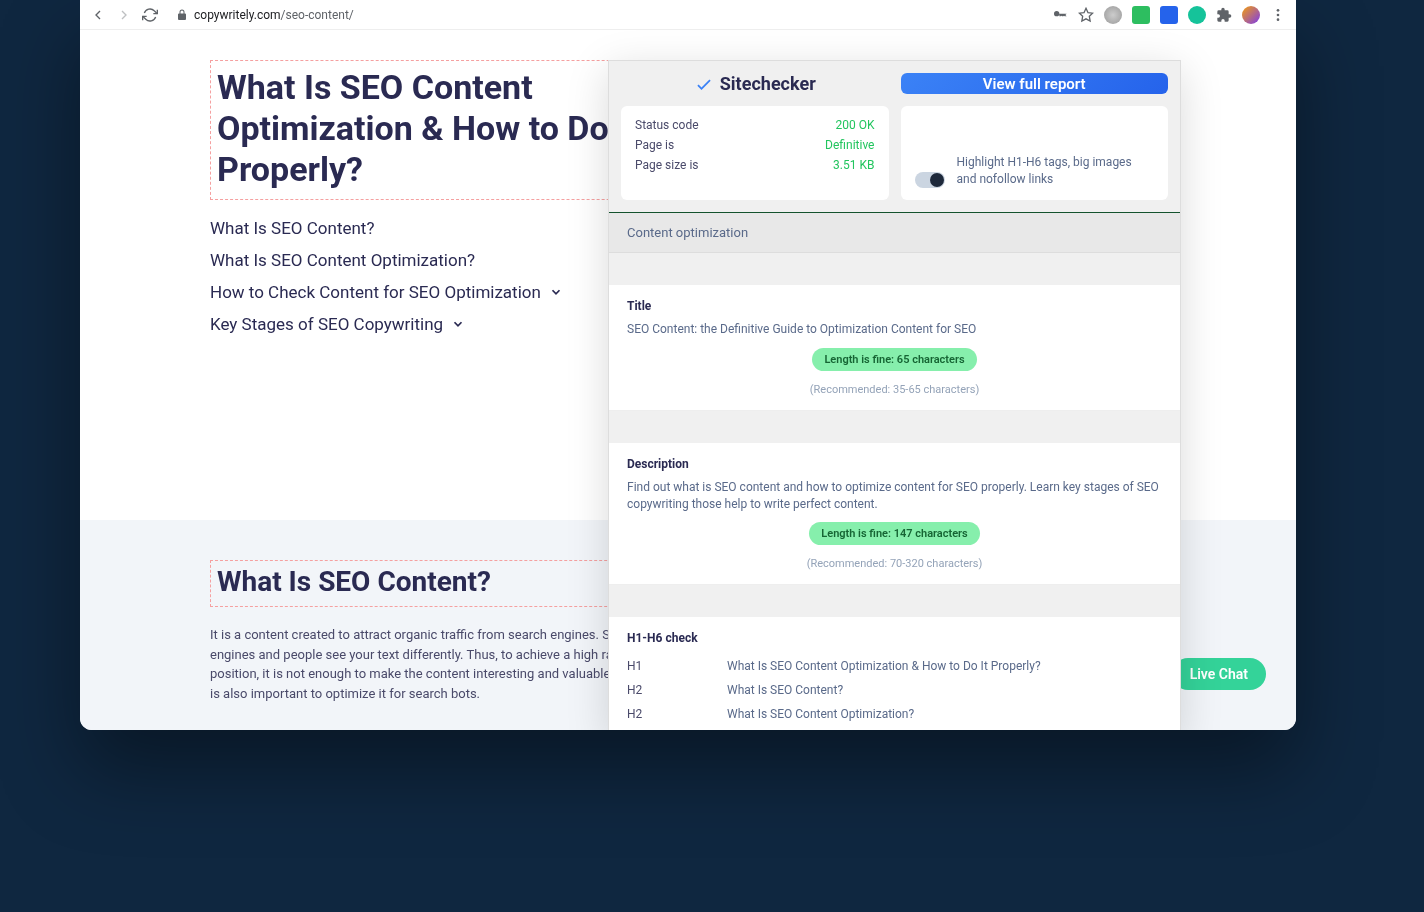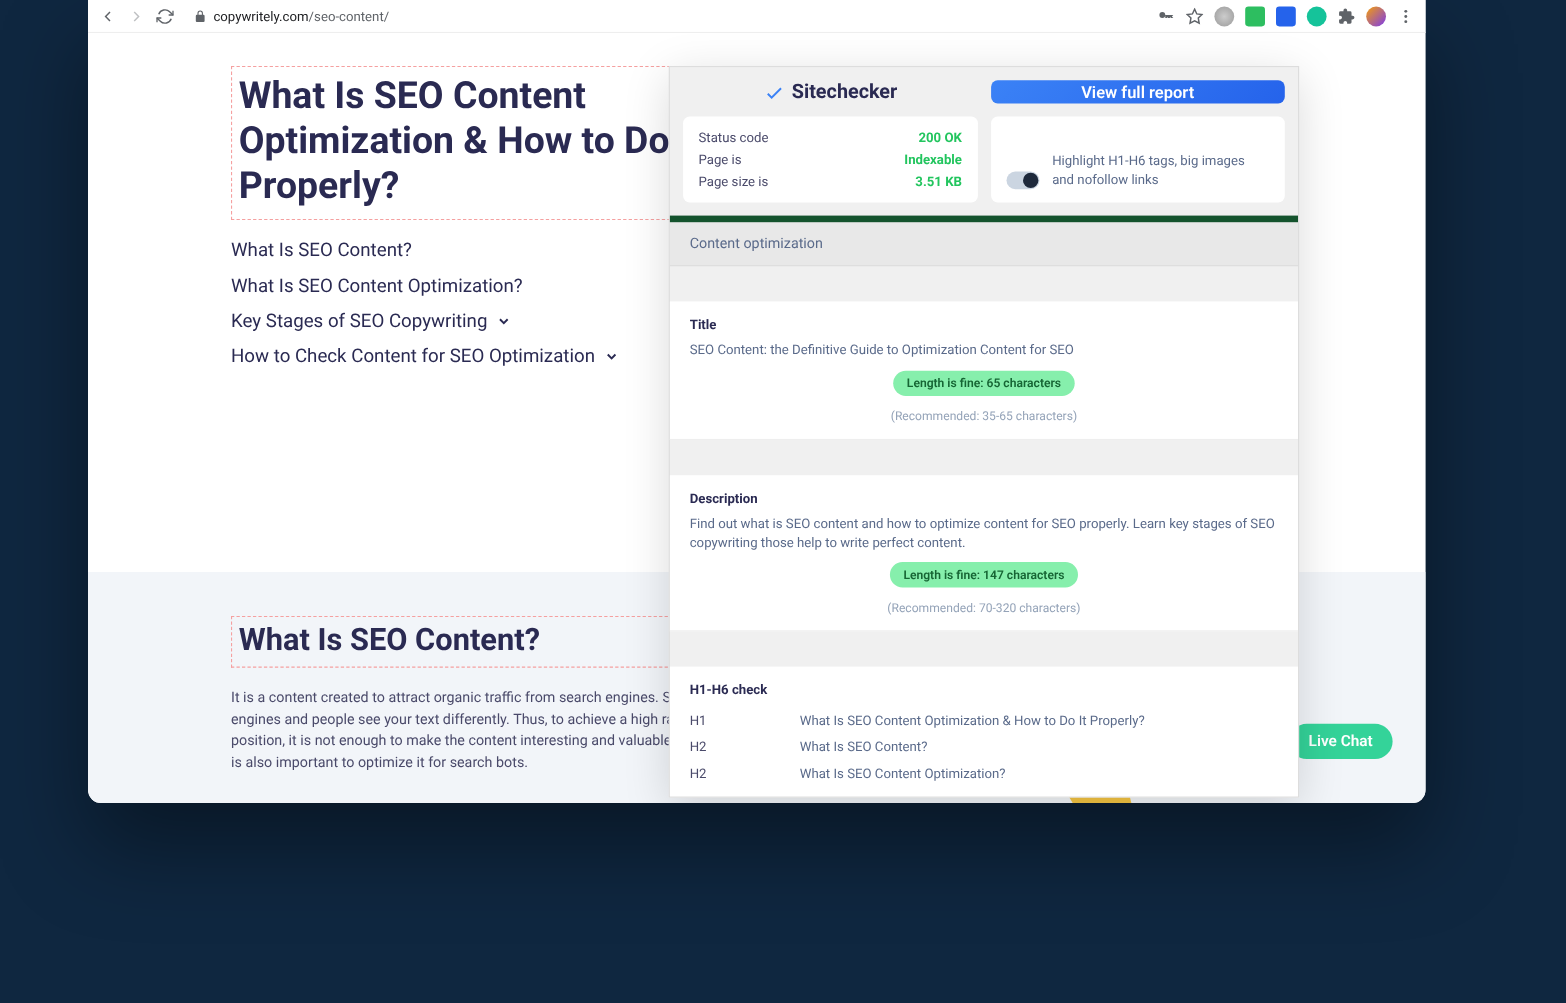--- a/index.html
+++ b/index.html
@@ -186,21 +186,21 @@
 }
 .white-card {
   flex: 1;
   background: #fff;
   border-radius: 6px;
   padding: 12px 14px;
   font-size: 12px;
 }
 .status-row { display: flex; justify-content: space-between; margin-bottom: 6px; }
 .status-label { color: #4a4a6a; }
-.status-value { color: #22c55e; font-weight: 700; }
+.status-value { color: #22c55e; font-weight: 400; }
 
 .toggle-card { display: flex; align-items: flex-end; gap: 12px; }
 .toggle {
   width: 30px;
   height: 16px;
   background: #cbd5e1;
   border-radius: 10px;
   position: relative;
   cursor: pointer;
   flex-shrink: 0;
@@ -214,21 +214,21 @@
   top: 1px;
   right: 1px;
 }
 .toggle-text { font-size: 12px; color: #5a6a8a; line-height: 1.4; }
 
 .opt-header {
   background: #e8e8e8;
   padding: 12px 18px;
   font-size: 13px;
   color: #5a6a8a;
-  border-top: 6px solid #14532d;
+  border-top: 1px solid #14532d;
   border-bottom: 1px solid #ddd;
 }
 
 .opt-section {
   background: #fff;
   padding: 14px 18px;
   border-bottom: 1px solid #eee;
   margin-top: 32px;
 }
 .opt-title { font-size: 12px; font-weight: 700; color: #2a2a52; margin-bottom: 8px; }
@@ -306,27 +306,27 @@
         <div class="h1-tag-label">H1</div>
         <div class="h1-text">What Is SEO Content Optimization &amp; How to Do It Properly?</div>
       </div>
       <div class="toc-item">
           <span>What Is SEO Content?</span>
         </div>
       <div class="toc-item">
           <span>What Is SEO Content Optimization?</span>
         </div>
       <div class="toc-item">
-        <span>Key Stages of SEO Copywriting</span>
+        <span>How to Check Content for SEO Optimization</span>
         <svg class="chev" viewBox="0 0 24 24" fill="none" stroke="#2a2a52" stroke-width="3">
             <path d="M6 9l6 6 6-6"></path>
           </svg>
       </div>
       <div class="toc-item">
-        <span>How to Check Content for SEO Optimization</span>
+        <span>Key Stages of SEO Copywriting</span>
         <svg class="chev" viewBox="0 0 24 24" fill="none" stroke="#2a2a52" stroke-width="3">
             <path d="M6 9l6 6 6-6"></path>
           </svg>
       </div>
     </div>
 
     <div class="section-2">
       <div class="h2-outline">
         <div class="h2-tag-label">H2</div>
         <div class="h2-text">What Is SEO Content?</div>
@@ -355,23 +355,23 @@
       </div>
 
       <div class="cards-row">
         <div class="white-card">
           <div class="status-row">
               <span class="status-label">Status code</span>
               <span class="status-value">200 OK</span>
             </div>
           <div class="status-row">
               <span class="status-label">Page is</span>
-              <span class="status-value">Indexable</span>
+              <span class="status-value">Definitive</span>
             </div>
-          <div class="status-row" style="margin-bottom:0">
+          <div class="status-row" style="margin-bottom:16px">
               <span class="status-label">Page size is</span>
               <span class="status-value">3.51 KB</span>
             </div>
         </div>
         <div class="white-card toggle-card">
           <div class="toggle">
               <div class="toggle-knob"></div>
             </div>
           <div class="toggle-text">Highlight H1-H6 tags, big images and nofollow links</div>
         </div>

